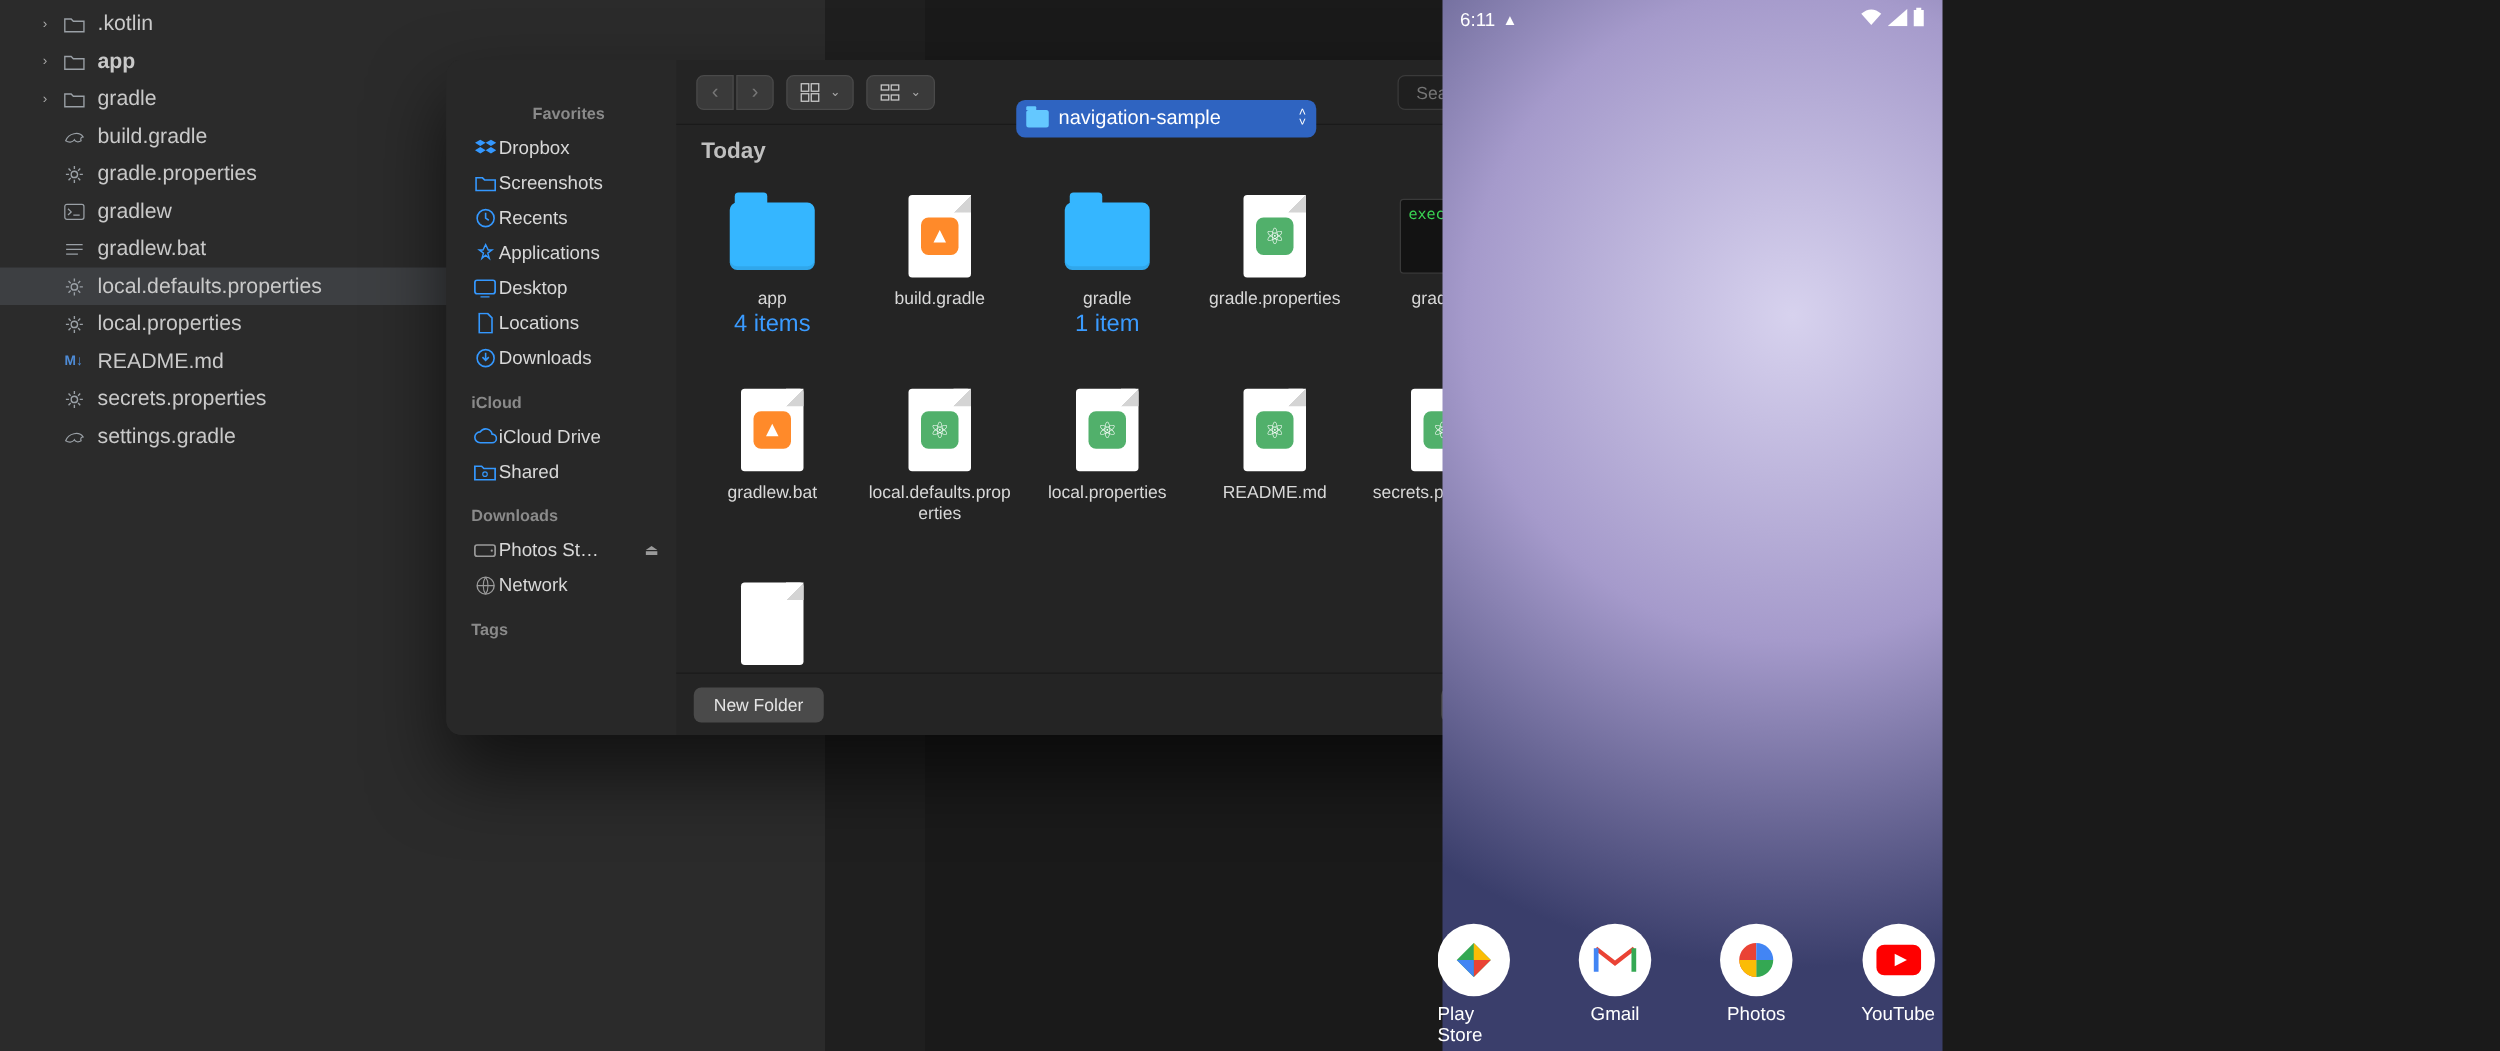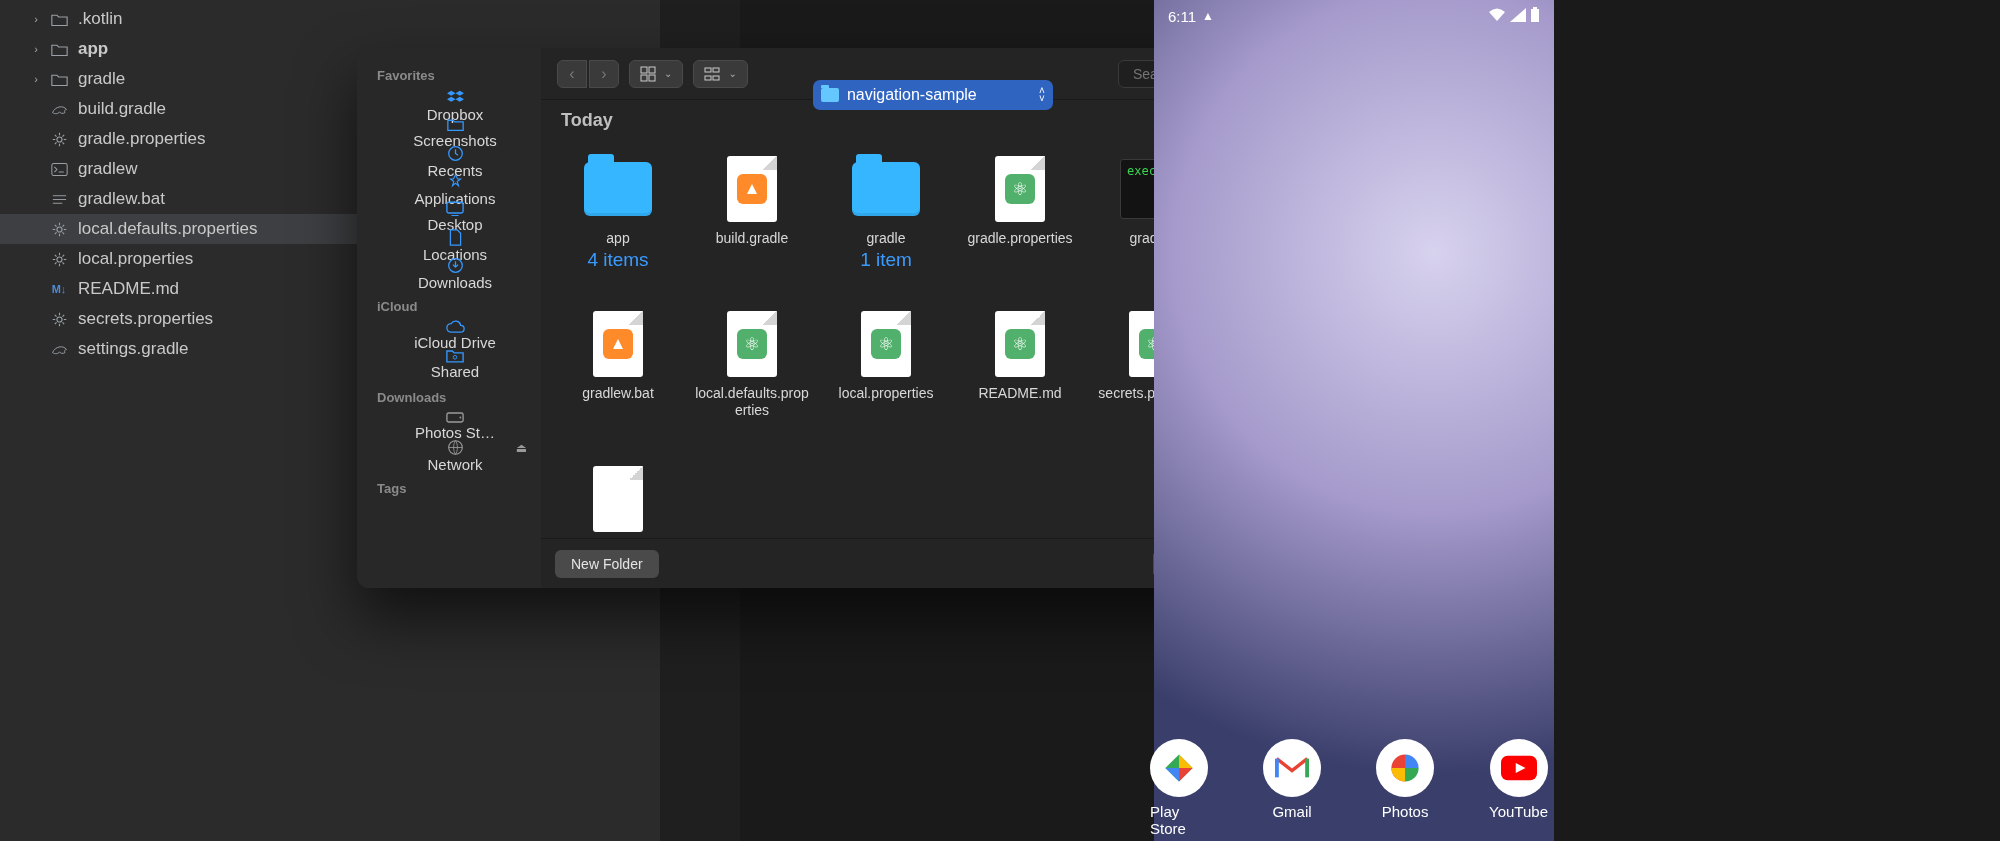--- a/index.html
+++ b/index.html
@@ -18,22 +18,22 @@
 .svg-folder, .svg-gear, .svg-gradle, .svg-term, .svg-md { width: 17px; height: 17px; }
 
 
 .editor-strip { position: absolute; left: 660px; top: 0; width: 80px; height: 100%; background: #1f1f1f; }
 
 
 .dialog { position: absolute; left: 357px; top: 48px; width: 962px; height: 540px; background: #2a2a2a; border-radius: 12px; box-shadow: 0 30px 60px rgba(0,0,0,.6); display: flex; flex-direction: column; overflow: hidden; }
 .dialog-body { flex: 1; display: flex; min-height: 0; }
 .sidebar { width: 184px; background: rgba(40,40,40,.85); padding: 20px 8px 8px 18px; overflow: hidden; font-size: 15px; }
 .sb-header { font-size: 13px; color: #8a8a8a; font-weight: 600; margin: 14px 0 6px 2px; }
-.sb-header:first-child { margin-top: 0; }
-.sb-item { display: flex; align-items: center; height: 28px; color: #d8d8d8; cursor: pointer; border-radius: 5px; padding-left: 2px; flex-direction: column; }
+.sb-header:first-child { margin-top: 15px; text-align: center; }
+.sb-item { display: flex; align-items: center; height: 28px; color: #d8d8d8; cursor: pointer; border-radius: 5px; padding-left: 2px; }
 .sb-item .sb-icon { width: 22px; display: inline-flex; justify-content: center; color: #3498ff; }
 .sb-item.grayicon .sb-icon { color: #9a9a9a; }
 .sb-item .eject { margin-left: auto; margin-right: 6px; color: #9a9a9a; font-size: 12px; }
 
 .main { flex: 1; display: flex; flex-direction: column; background: #242424; }
 .toolbar { height: 52px; display: flex; align-items: center; gap: 10px; padding: 0 16px; border-bottom: 1px solid #1a1a1a; }
 .nav-btns { display: flex; gap: 2px; }
 .nav-btn { width: 30px; height: 28px; background: #3a3a3a; border: 1px solid #4a4a4a; display: flex; align-items: center; justify-content: center; color: #777; }
 .nav-btn:first-child { border-radius: 6px 0 0 6px; }
 .nav-btn:last-child { border-radius: 0 6px 6px 0; }

